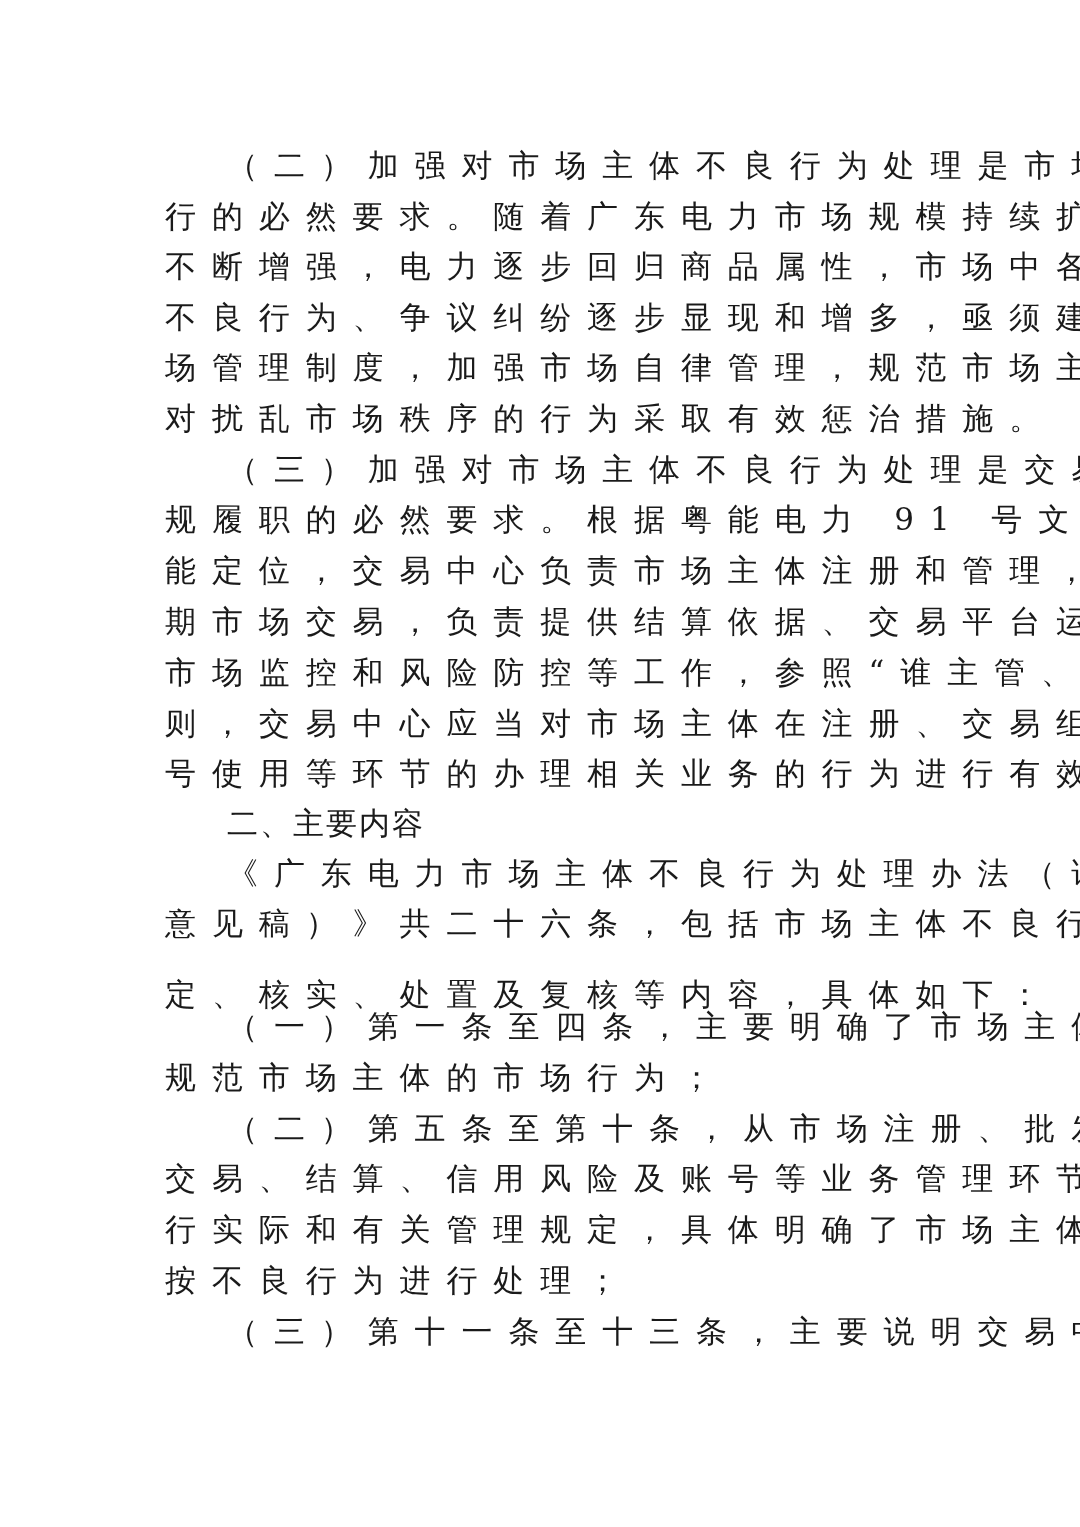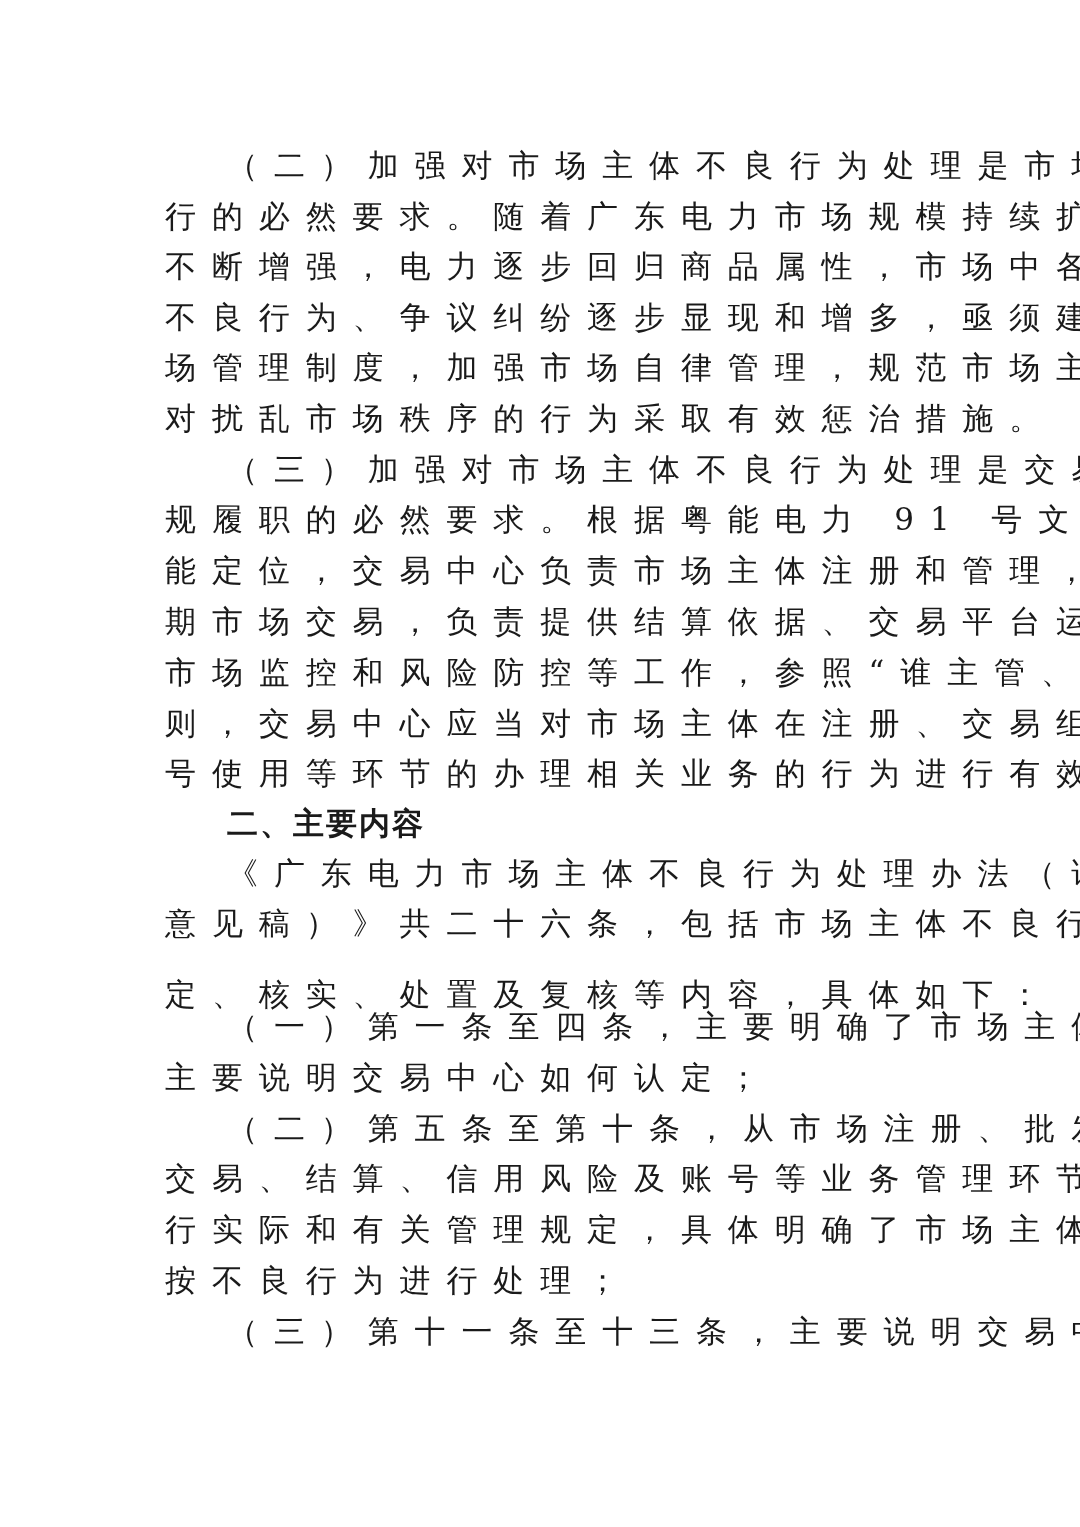--- a/index.html
+++ b/index.html
@@ -26,21 +26,21 @@
     left: 0;
     height: 50px;
     line-height: 50px;
     font-size: 31px;
     letter-spacing: 15.9px;
     white-space: nowrap;
   }
   .indent { left: 62px; }
   .heading {
     font-family: "DejaVu Sans", "Liberation Sans", sans-serif;
-    font-weight: bold;
+    font-weight: normal;
     letter-spacing: 2px;
     font-size: 31px;
   }
 </style>
 </head>
 <body>
 
 <div class="page">
 
   <div class="line indent" style="top:0px">（二）加强对市场主体不良行为处理是市场规范有序运</div>
@@ -58,21 +58,21 @@
   <div class="line" style="top:558px">则，交易中心应当对市场主体在注册、交易组织、结算及账</div>
   <div class="line" style="top:608px">号使用等环节的办理相关业务的行为进行有效管理。</div>
 
   <div class="line indent heading" style="top:658px">二、主要内容</div>
 
   <div class="line indent" style="top:708px">《广东电力市场主体不良行为处理办法（试行）（征求</div>
   <div class="line" style="top:758px">意见稿）》共二十六条，包括市场主体不良行为的定义、认</div>
   <div class="line" style="top:829px">定、核实、处置及复核等内容，具体如下：</div>
 
   <div class="line indent" style="top:861px">（一）第一条至四条，主要明确了市场主体不良行为的</div>
-  <div class="line" style="top:912px">主要说明交易中心如何认定；</div>
+  <div class="line" style="top:912px">规范市场主体的市场行为；</div>
 
   <div class="line indent" style="top:963px">（二）第五条至第十条，从市场注册、批发交易、零售</div>
   <div class="line" style="top:1013px">交易、结算、信用风险及账号等业务管理环节，结合市场运</div>
   <div class="line" style="top:1064px">行实际和有关管理规定，具体明确了市场主体哪些行为可以</div>
   <div class="line" style="top:1115px">按不良行为进行处理；</div>
 
   <div class="line indent" style="top:1166px">（三）第十一条至十三条，主要说明交易中心如何认定</div>
 
 </div>
 

